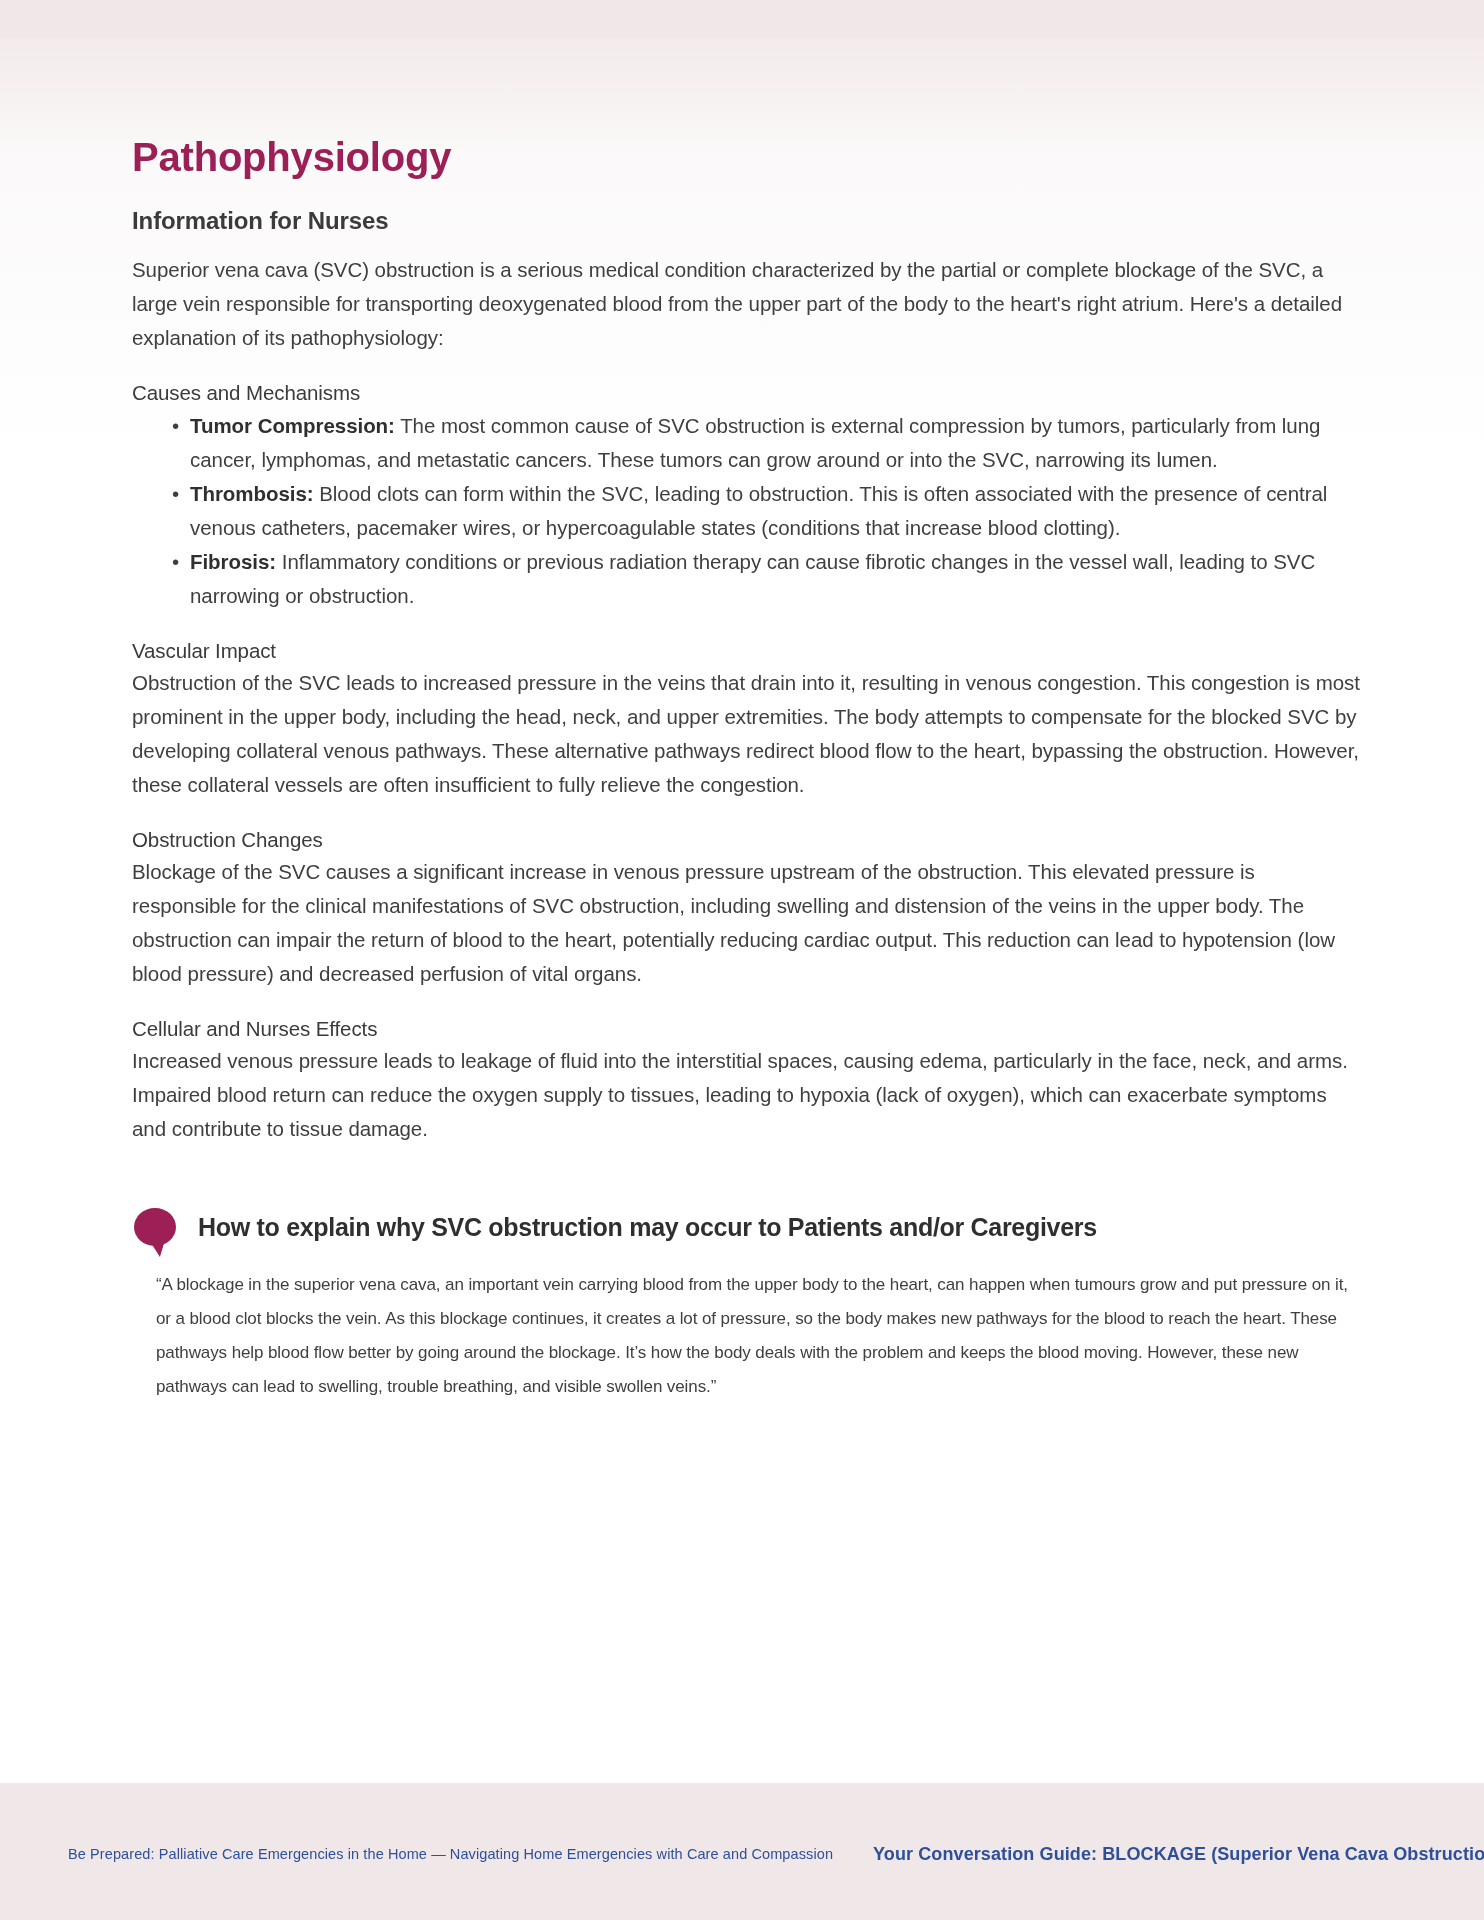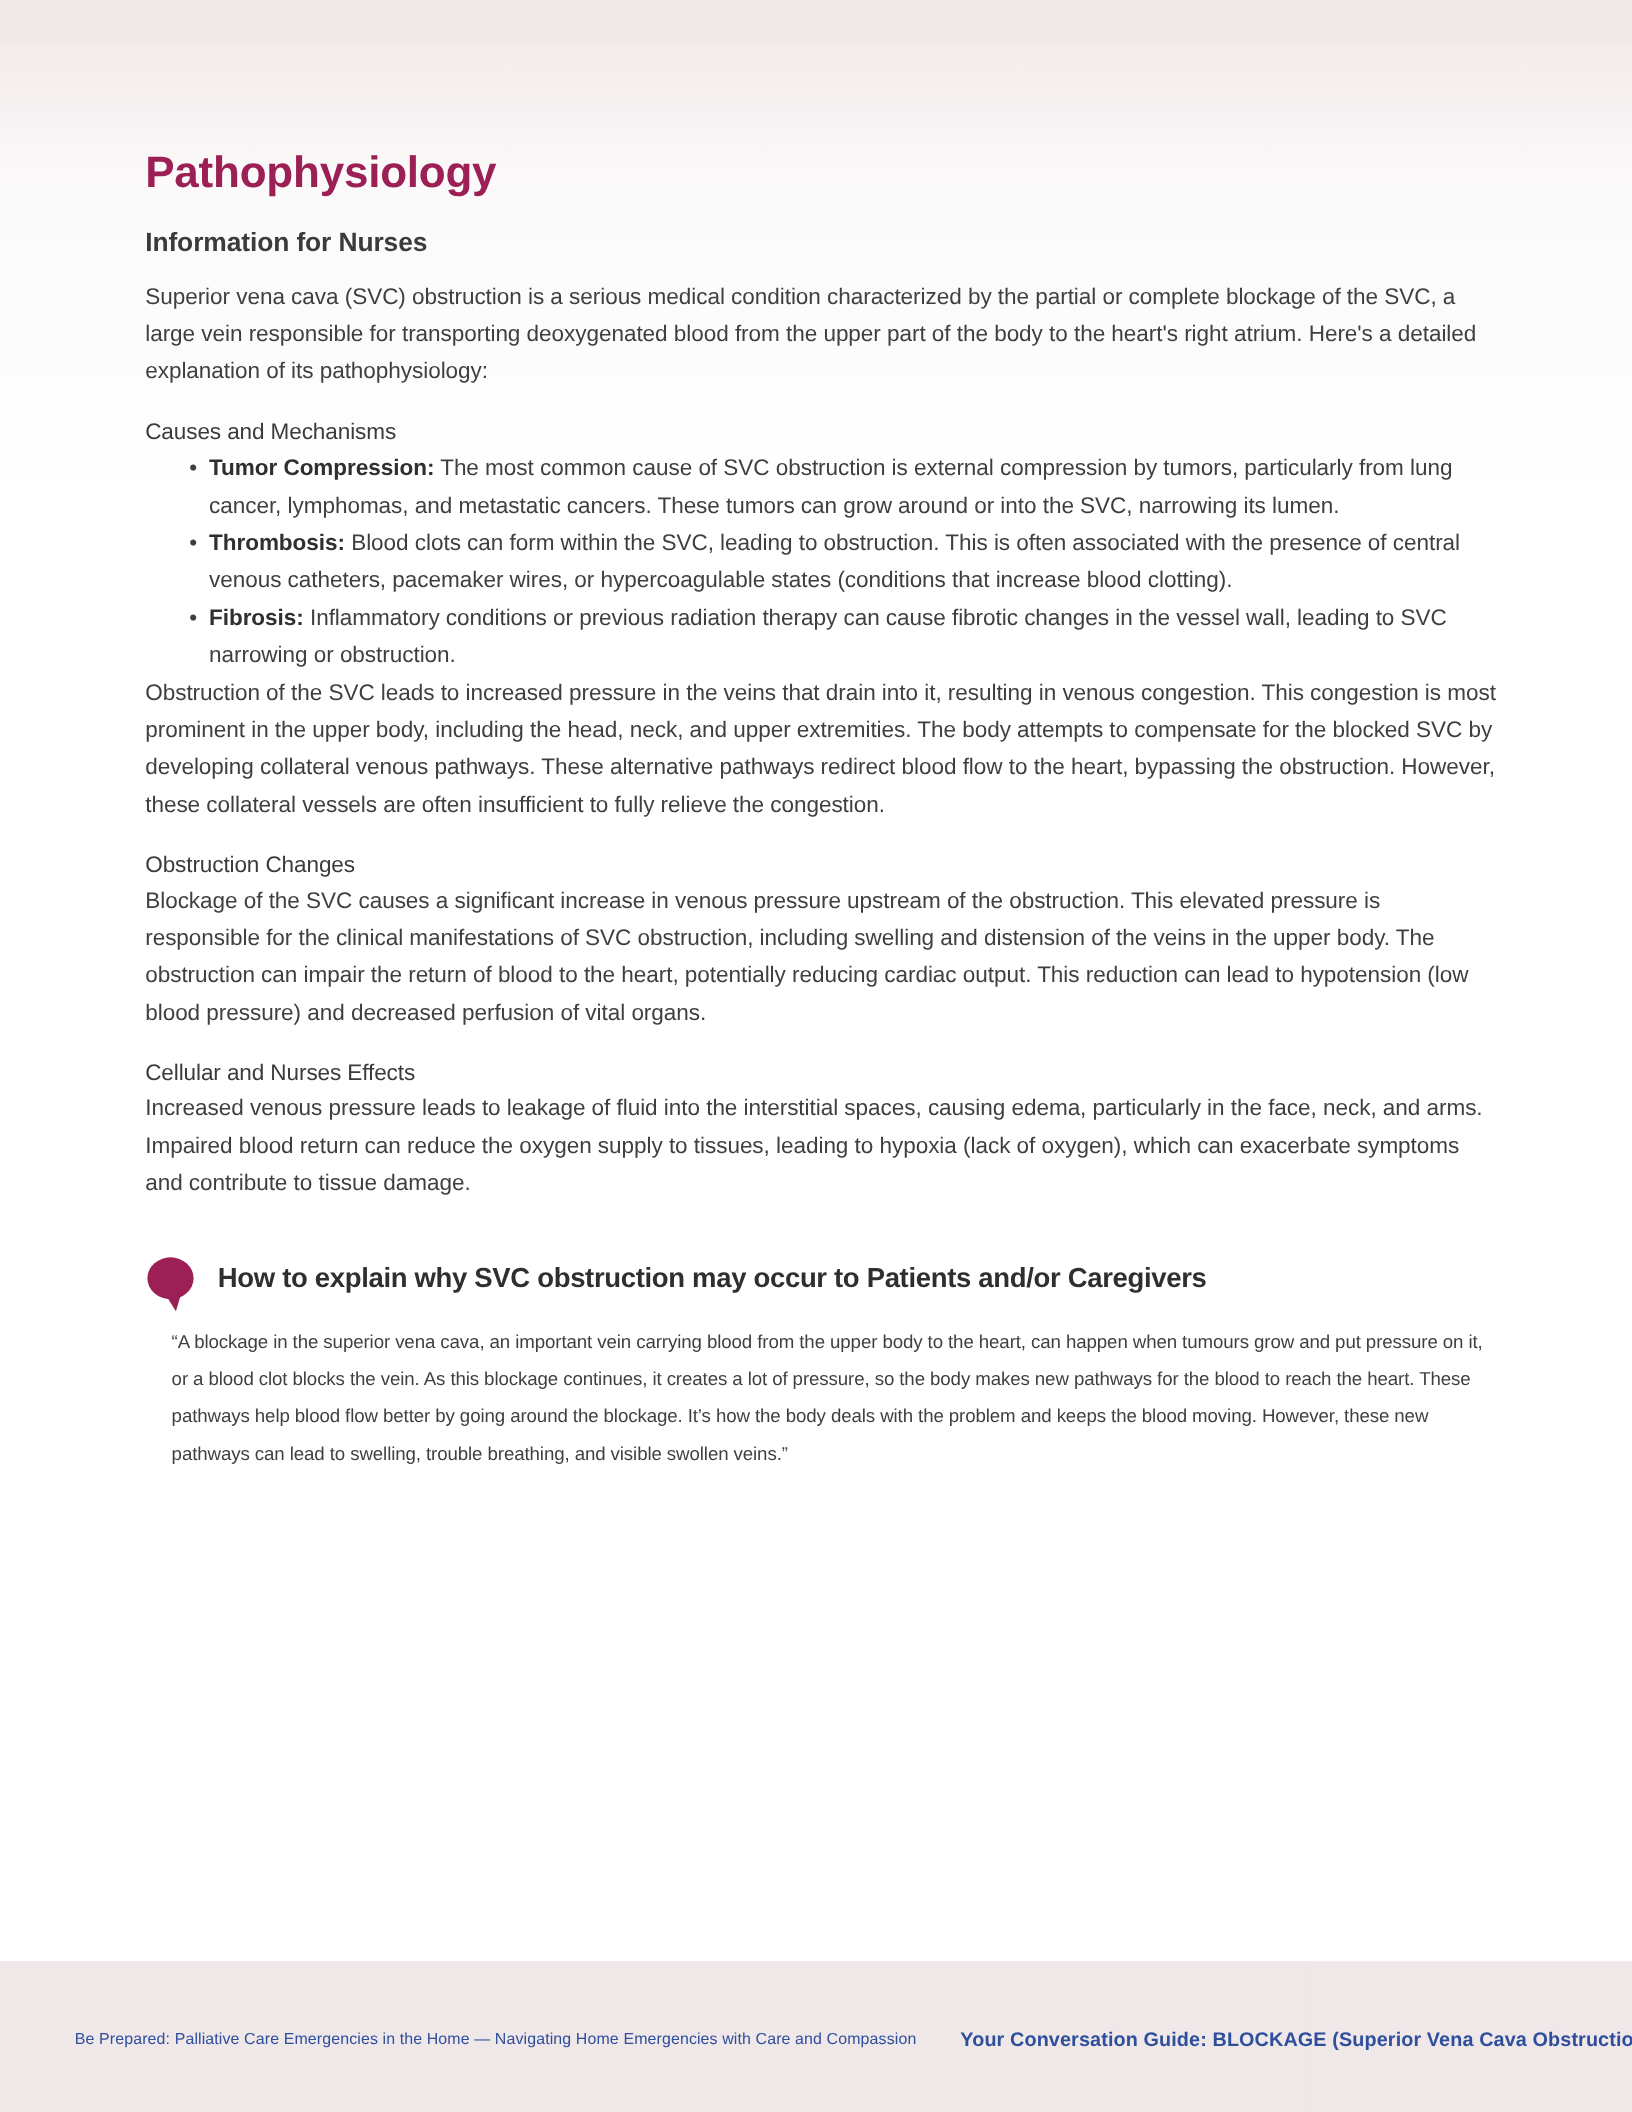--- a/index.html
+++ b/index.html
@@ -105,21 +105,21 @@
 
   .bullets li b {
     font-weight: bold;
     color: #2f2f2f;
   }
 
   
   .callout {
     display: flex;
     align-items: flex-start;
-    margin-top: 48px;
+    margin-top: 60px;
     margin-bottom: 16px;
     text-align: right;
   }
 
   .bubble-icon {
     position: relative;
     width: 48px;
     height: 44px;
     flex: 0 0 48px;
     margin-top: 2px;
@@ -232,20 +232,21 @@
         <span class="dot">•</span><b>Tumor Compression:</b><span> The most common cause of SVC obstruction is external compression by tumors, particularly from lung cancer, lymphomas, and metastatic cancers. These tumors can grow around or into the SVC, narrowing its lumen.</span>
       </li>
       <li>
         <span class="dot">•</span><b>Thrombosis:</b><span> Blood clots can form within the SVC, leading to obstruction. This is often associated with the presence of central venous catheters, pacemaker wires, or hypercoagulable states (conditions that increase blood clotting).</span>
       </li>
       <li>
         <span class="dot">•</span><b>Fibrosis:</b><span> Inflammatory conditions or previous radiation therapy can cause fibrotic changes in the vessel wall, leading to SVC narrowing or obstruction.</span>
       </li>
     </ul>
 
+    <h3 class="h3">Vascular Impact</h3>
     <p class="body-p">Obstruction of the SVC leads to increased pressure in the veins that drain into it, resulting in venous congestion. This congestion is most prominent in the upper body, including the head, neck, and upper extremities.  The body attempts to compensate for the blocked SVC by developing collateral venous pathways. These alternative pathways redirect blood flow to the heart, bypassing the obstruction. However, these collateral vessels are often insufficient to fully relieve the congestion.</p>
 
     <h3 class="h3">Obstruction Changes</h3>
     <p class="body-p">Blockage of the SVC causes a significant increase in venous pressure upstream of the obstruction. This elevated pressure is responsible for the clinical manifestations of SVC obstruction, including swelling and distension of the veins in the upper body.  The obstruction can impair the return of blood to the heart, potentially reducing cardiac output. This reduction can lead to hypotension (low blood pressure) and decreased perfusion of vital organs.</p>
 
     <h3 class="h3">Cellular and Nurses Effects</h3>
     <p class="body-p">Increased venous pressure leads to leakage of fluid into the interstitial spaces, causing edema, particularly in the face, neck, and arms.  Impaired blood return can reduce the oxygen supply to tissues, leading to hypoxia (lack of oxygen), which can exacerbate symptoms and contribute to tissue damage.</p>
 
     <div class="callout">
       <span class="bubble-icon">

